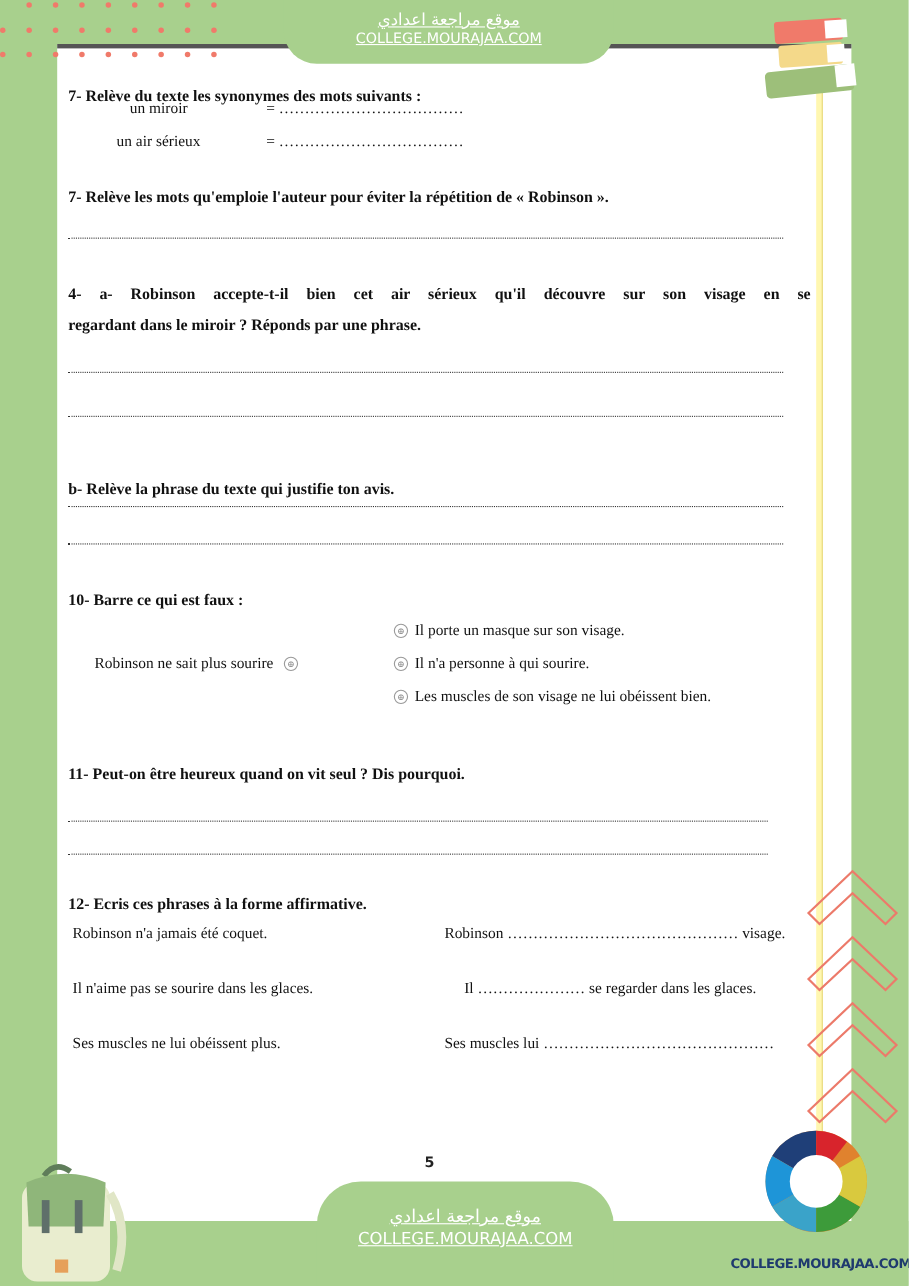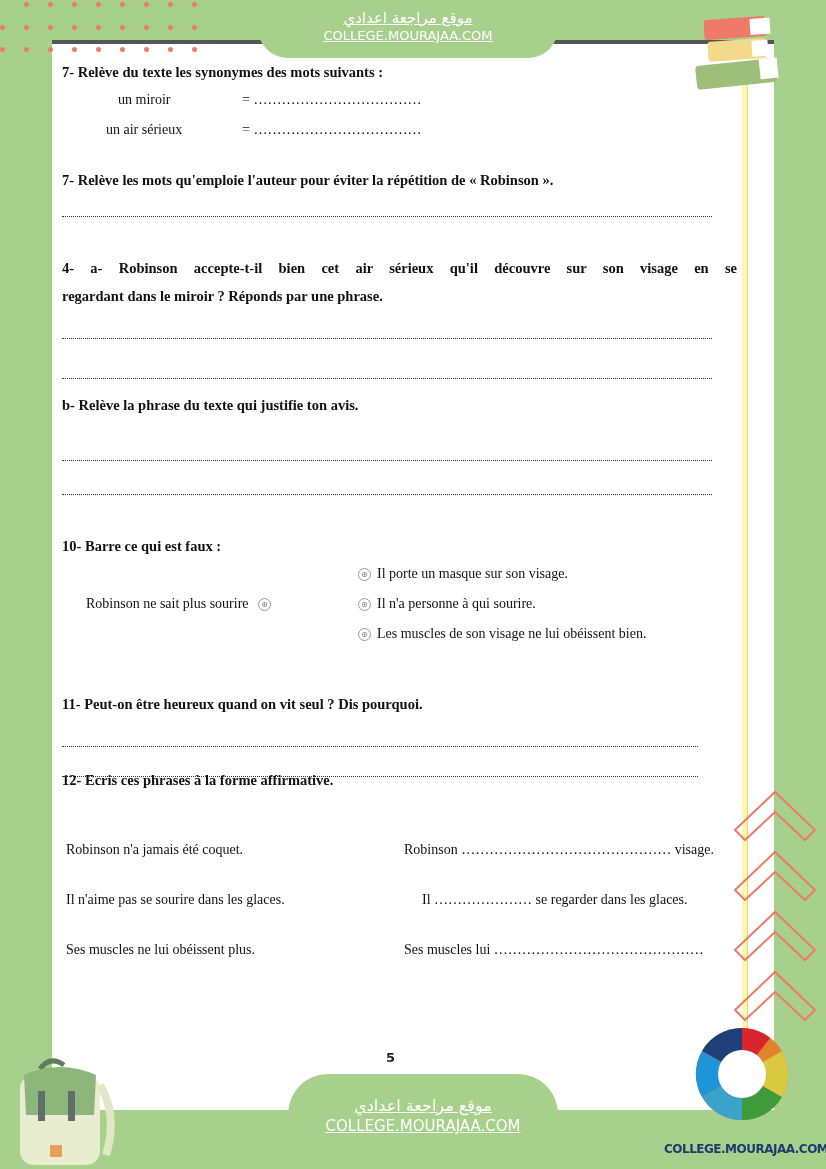--- a/index.html
+++ b/index.html
@@ -76,35 +76,35 @@
   <rect x="14" y="6" width="62" height="20" rx="3" fill="#f07a6a" transform="rotate(-4 45 16)"></rect>
   <rect x="60" y="8" width="20" height="16" fill="#fff" transform="rotate(-4 45 16)"></rect>
   <rect x="18" y="28" width="58" height="20" rx="3" fill="#f4d98a" transform="rotate(-4 45 38)"></rect>
   <rect x="62" y="30" width="16" height="16" fill="#fff" transform="rotate(-4 45 38)"></rect>
   <rect x="6" y="50" width="80" height="24" rx="4" fill="#9dbf7a" transform="rotate(-6 45 62)"></rect>
   <rect x="70" y="50" width="18" height="20" fill="#fff" transform="rotate(-6 45 62)"></rect>
 </svg>
 
 <div class="content">
 
-  <div class="q" style="top:4px">7- Relève du texte les synonymes des mots suivants :</div>
+  <div class="q" style="top:20px">7- Relève du texte les synonymes des mots suivants :</div>
   <div class="txt" style="left:56px;top:32px">un miroir</div>
   <div class="txt" style="left:180px;top:32px">= ………………………………</div>
   <div class="txt" style="left:44px;top:62px">un air sérieux</div>
   <div class="txt" style="left:180px;top:62px">= ………………………………</div>
 
   <div class="q" style="top:112px">7- Relève les mots qu'emploie l'auteur pour éviter la répétition de « Robinson ».</div>
   <div class="dotline" style="top:156px"></div>
 
   <div class="q" style="top:200px;width:675px;white-space:normal;text-align:justify;text-align-last:justify">4- a- Robinson accepte-t-il bien cet air sérieux qu'il découvre sur son visage en se</div>
   <div class="q" style="top:228px">regardant dans le miroir ? Réponds par une phrase.</div>
   <div class="dotline" style="top:278px"></div>
   <div class="dotline" style="top:318px"></div>
 
-  <div class="q" style="top:337px">b- Relève la phrase du texte qui justifie ton avis.</div>
+  <div class="q" style="top:377px">b- Relève la phrase du texte qui justifie ton avis.</div>
   <div class="dotline" style="top:400px"></div>
   <div class="dotline" style="top:434px"></div>
 
   <div class="q" style="top:478px">10- Barre ce qui est faux :</div>
   <div class="txt" style="left:24px;top:536px">
     <span>Robinson ne sait plus sourire</span>
     <span class="opt-icon" style="margin-left:6px">⊕</span>
   </div>
   <div class="txt" style="left:296px;top:506px">
     <span class="opt-icon">⊕</span><span>Il porte un masque sur son visage.</span>
@@ -113,21 +113,21 @@
     <span class="opt-icon">⊕</span><span>Il n'a personne à qui sourire.</span>
   </div>
   <div class="txt" style="left:296px;top:566px">
     <span class="opt-icon">⊕</span><span>Les muscles de son visage ne lui obéissent bien.</span>
   </div>
 
   <div class="q" style="top:636px">11- Peut-on être heureux quand on vit seul ? Dis pourquoi.</div>
   <div class="dotline" style="top:686px;width:636px"></div>
   <div class="dotline" style="top:716px;width:636px"></div>
 
-  <div class="q" style="top:712px">12- Ecris ces phrases à la forme affirmative.</div>
+  <div class="q" style="top:754px">12- Ecris ces phrases à la forme affirmative.</div>
   <div class="txt" style="left:4px;top:782px">Robinson n'a jamais été coquet.</div>
   <div class="txt" style="left:342px;top:782px">Robinson ……………………………………… visage.</div>
   <div class="txt" style="left:4px;top:832px">Il n'aime pas se sourire dans les glaces.</div>
   <div class="txt" style="left:360px;top:832px">Il ………………… se regarder dans les glaces.</div>
   <div class="txt" style="left:4px;top:882px">Ses muscles ne lui obéissent plus.</div>
   <div class="txt" style="left:342px;top:882px">Ses muscles lui ………………………………………</div>
 </div>
 
 <svg class="chevrons" width="90" height="240">
   <g fill="none" stroke="#ec7a6a" stroke-width="2">

